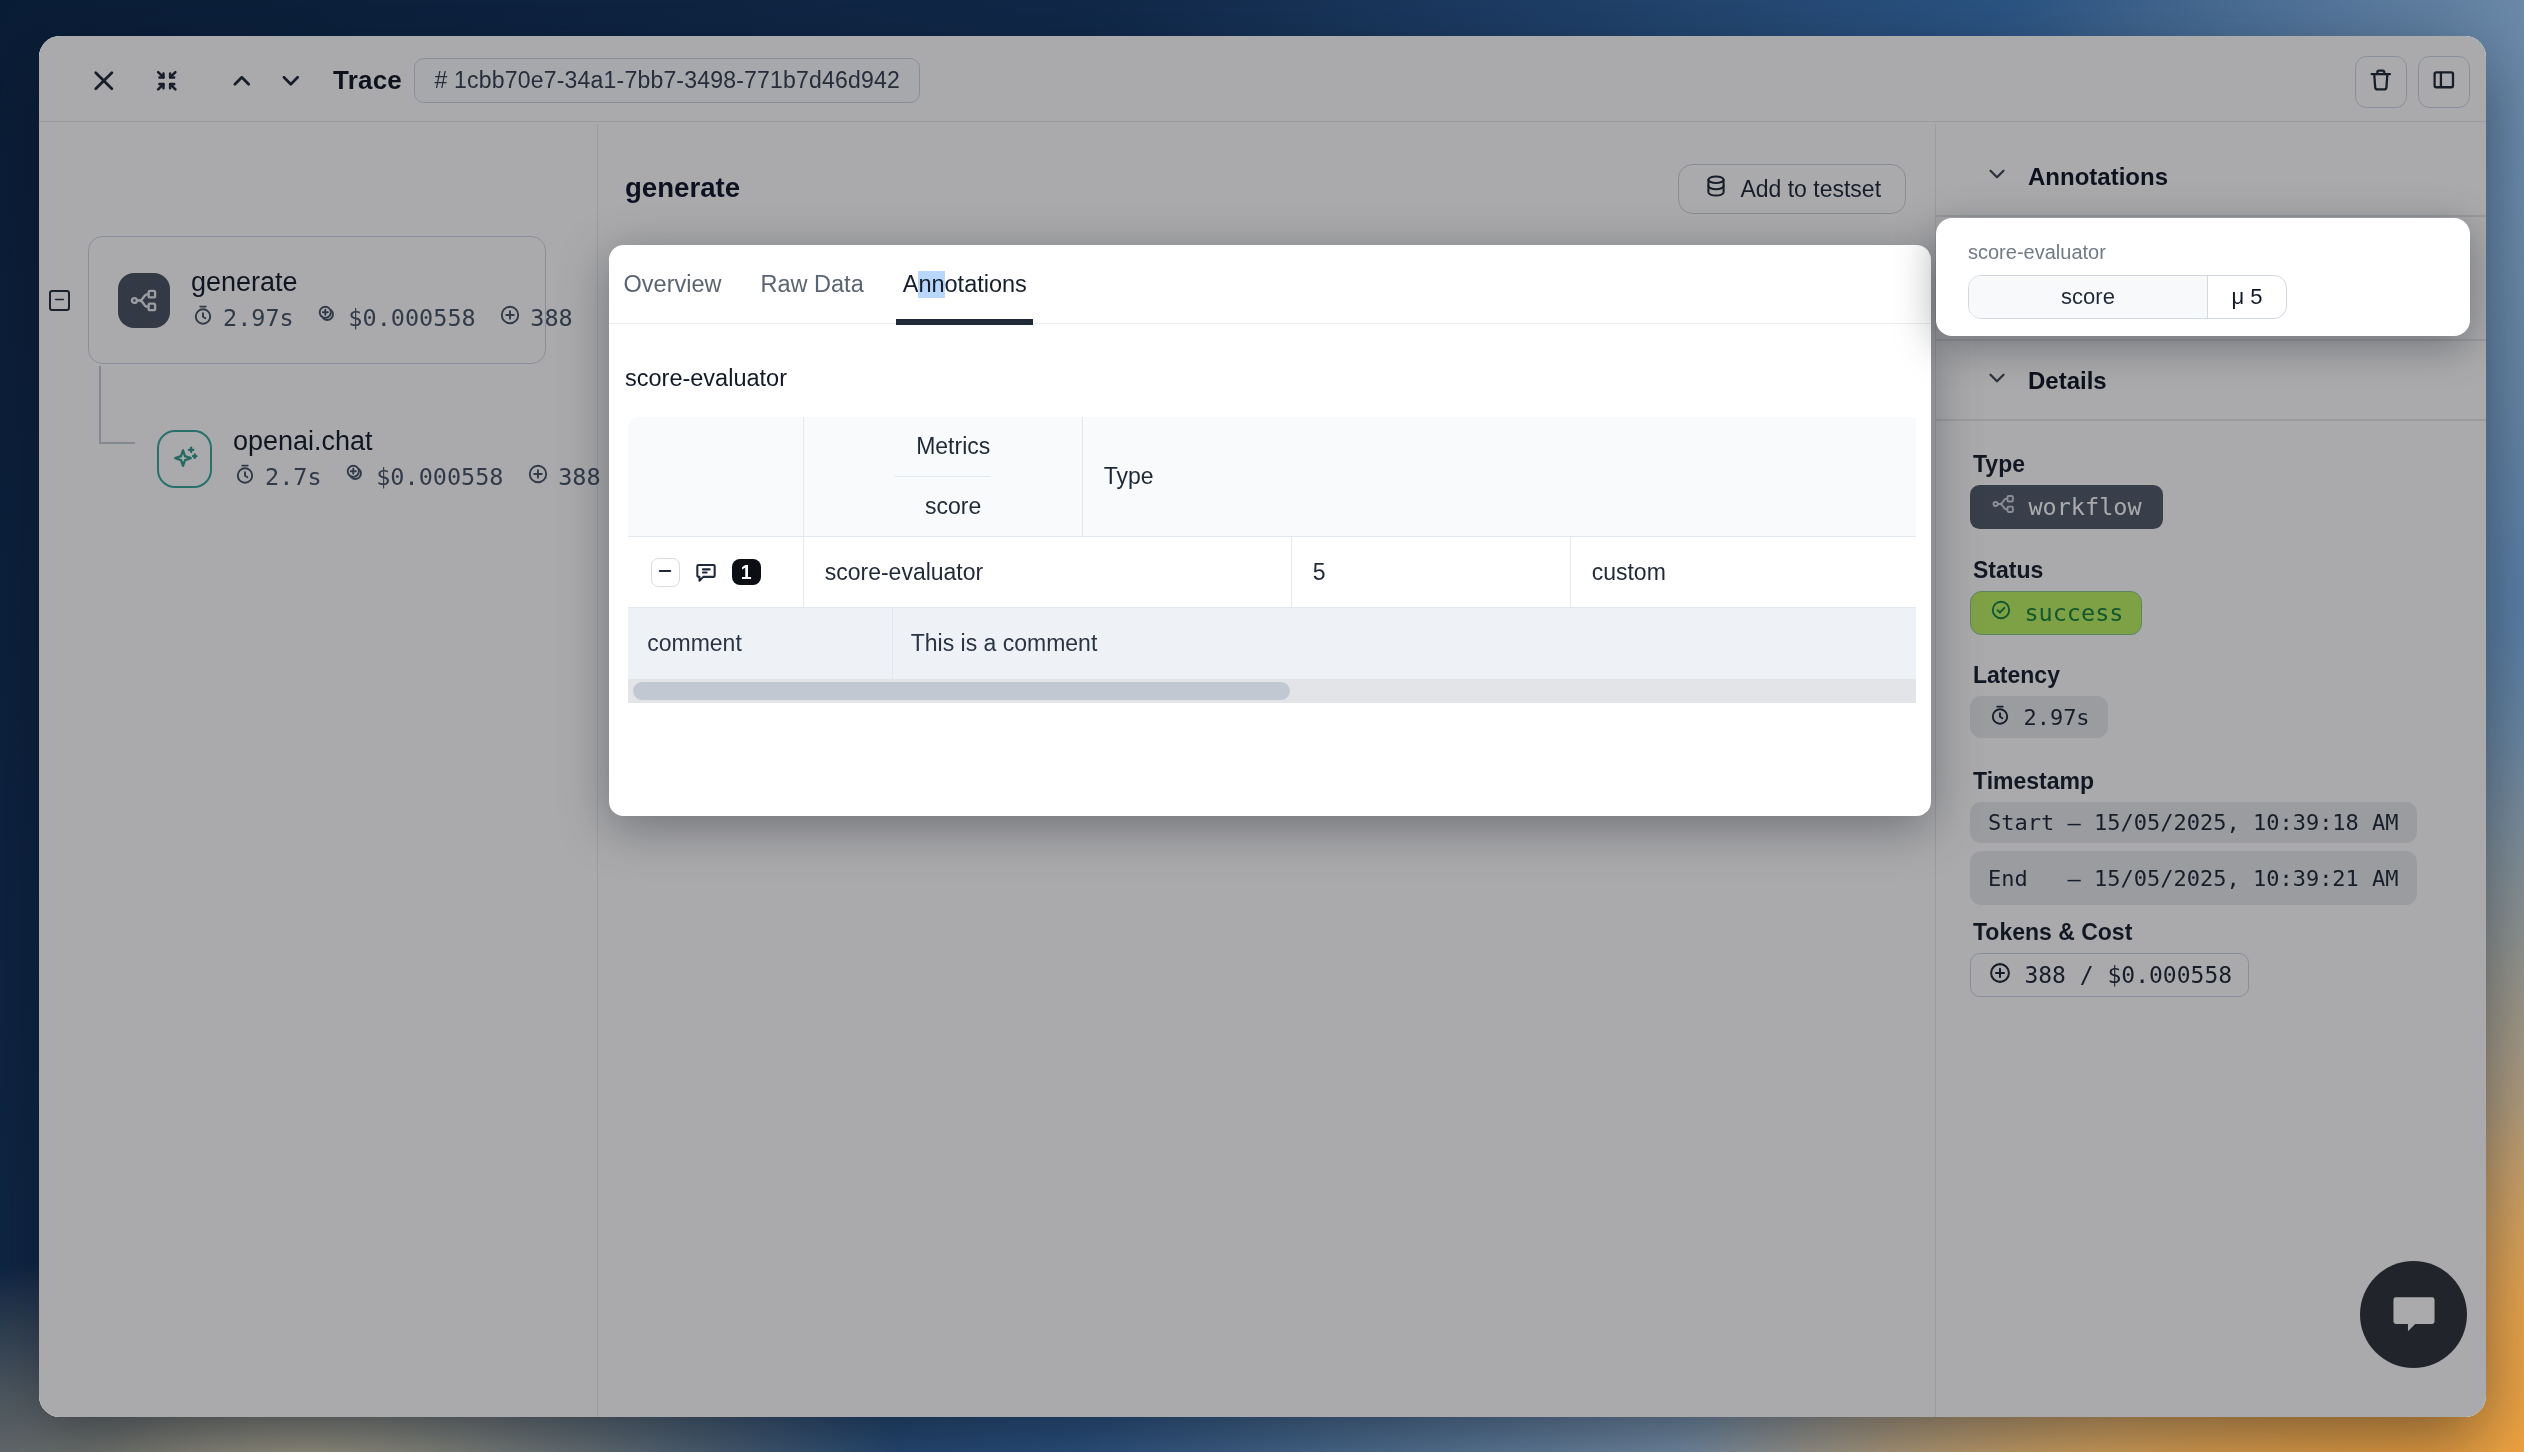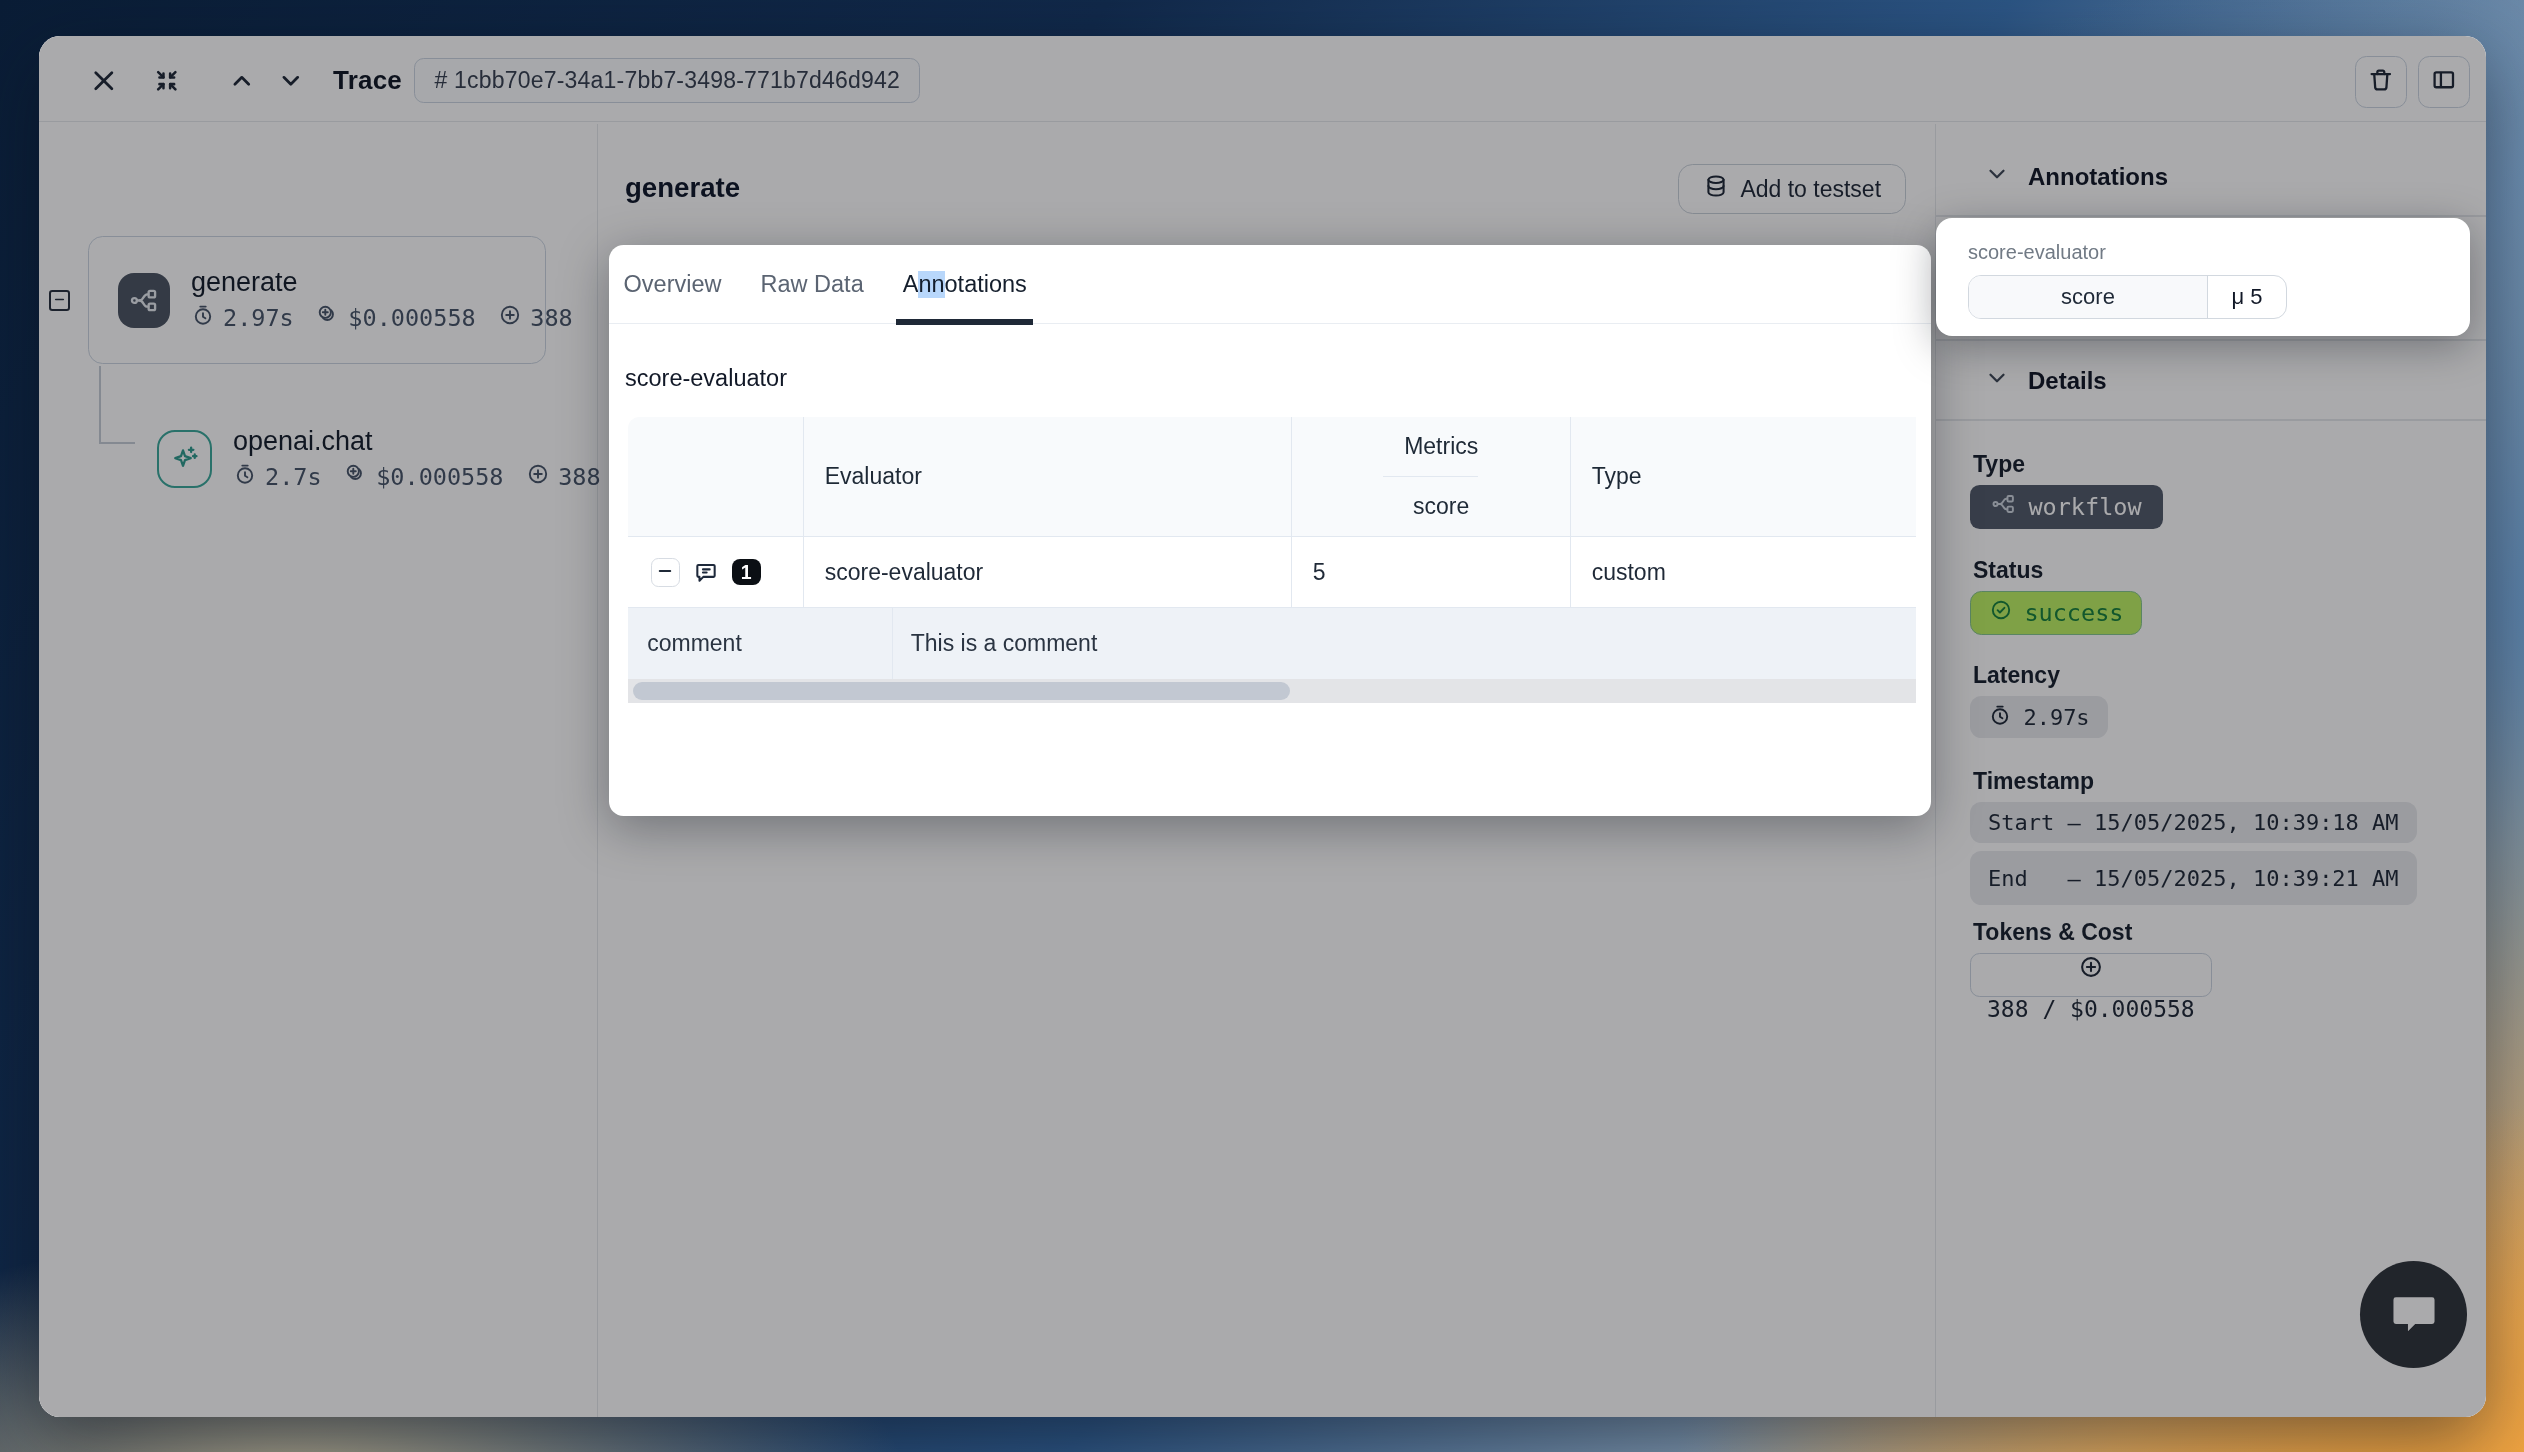--- a/index.html
+++ b/index.html
@@ -120,21 +120,21 @@
   .rp-div{ position:absolute; left:1896px; width:551px; height:1.6px; background:#e5e8ec; }
   .rp-label{ position:absolute; font-size:23px; font-weight:600; color:#18212e; }
   .chip{ position:absolute; display:inline-flex; align-items:center; gap:11.4px; font-family:"DejaVu Sans Mono", monospace; white-space:pre; }
   .chip svg{ flex:0 0 auto; }
   .chip-type{ height:44px; padding:0 21px; border-radius:9.7px; background:#515b6a; color:#ffffff; font-size:23.5px; }
   .chip-type svg{ width:26px; height:26px; color:#cdd4dd; }
   .chip-status{ height:44px; padding:0 18px; border-radius:11.4px; background:#bef264; border:1.6px solid #86c78f; color:#17803d; font-size:23.5px; }
   .chip-status svg{ width:24px; height:24px; }
   .chip-gray{ height:42px; padding:0 18px; border-radius:11.4px; background:#e8eaed; color:#1f2937; font-size:22px; }
   .chip-gray svg{ width:24px; height:24px; color:#1f2937; }
-  .chip-outline{ height:44px; padding:0 16px; border-radius:9.7px; background:#fff; border:1.6px solid #cbd5e1; color:#1f2937; font-size:23px;flex-direction:column; }
+  .chip-outline{ height:44px; padding:0 16px; border-radius:9.7px; background:#fff; border:1.6px solid #cbd5e1; color:#1f2937; font-size:23px; }
   .chip-outline svg{ width:26px; height:26px; }
 
   
   .ann-card{
     position:absolute; left:1897px; top:182px; width:534px; height:118px; background:#fff;
     border-radius:16px; z-index:50; box-shadow:0 9.7px 41px rgba(10,14,22,.35);
     padding:23px 0 0 32px;
   }
   .ann-label{ font-size:20px; color:#717a85; margin-bottom:11.4px; }
   .score-pill{ display:inline-flex; height:44px; border:1.6px solid #d2d8df; border-radius:13px; overflow:hidden; background:#fff; }
@@ -363,21 +363,20 @@
             <span class="sel">nn</span>
             <span>otations</span>
           </div>
       </div>
 
       <div class="pane-heading">score-evaluator</div>
 
       <div class="annot-table">
         <div class="thead">
           <div class="th th-c0"></div>
-          <div class="th th-c1">Evaluator</div>
           <div class="th th-c2">
             <div class="sub">Metrics</div>
             <div class="sub">score</div>
           </div>
           <div class="th th-c3" style="border-right:none;">Type</div>
         </div>
 
         <div class="trow">
           <div class="td td-c0">
             <button class="minus-btn">

